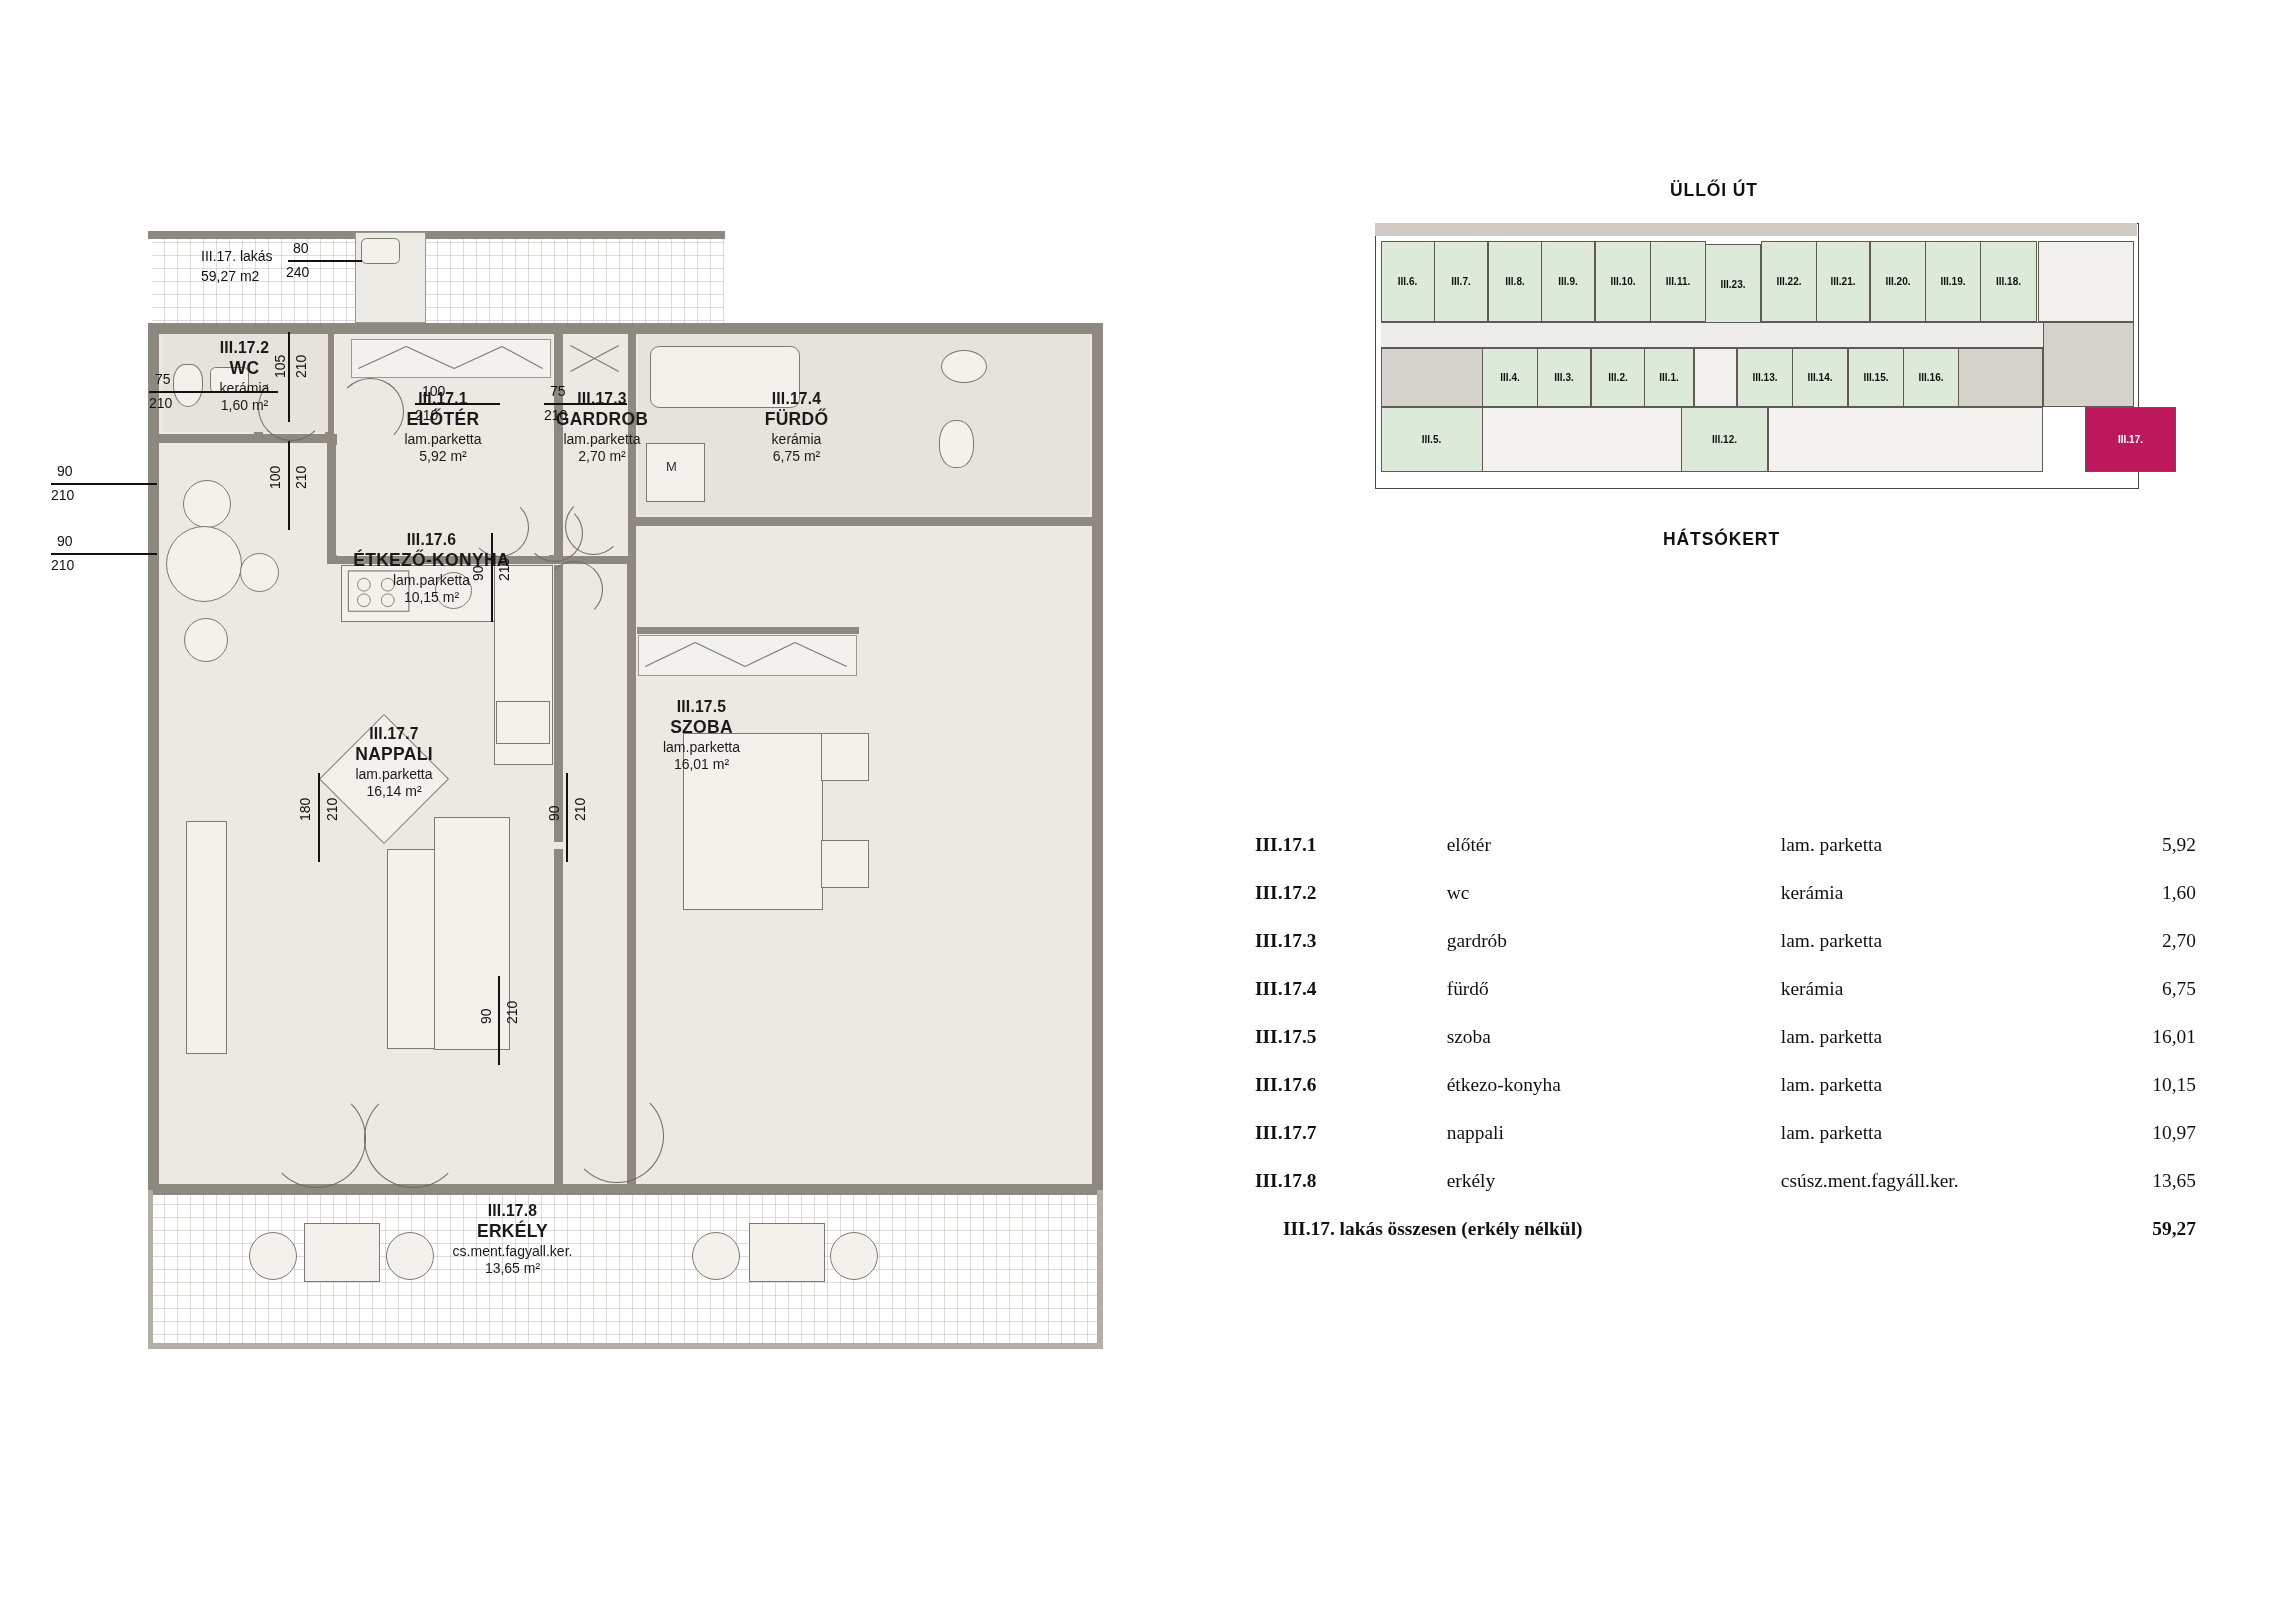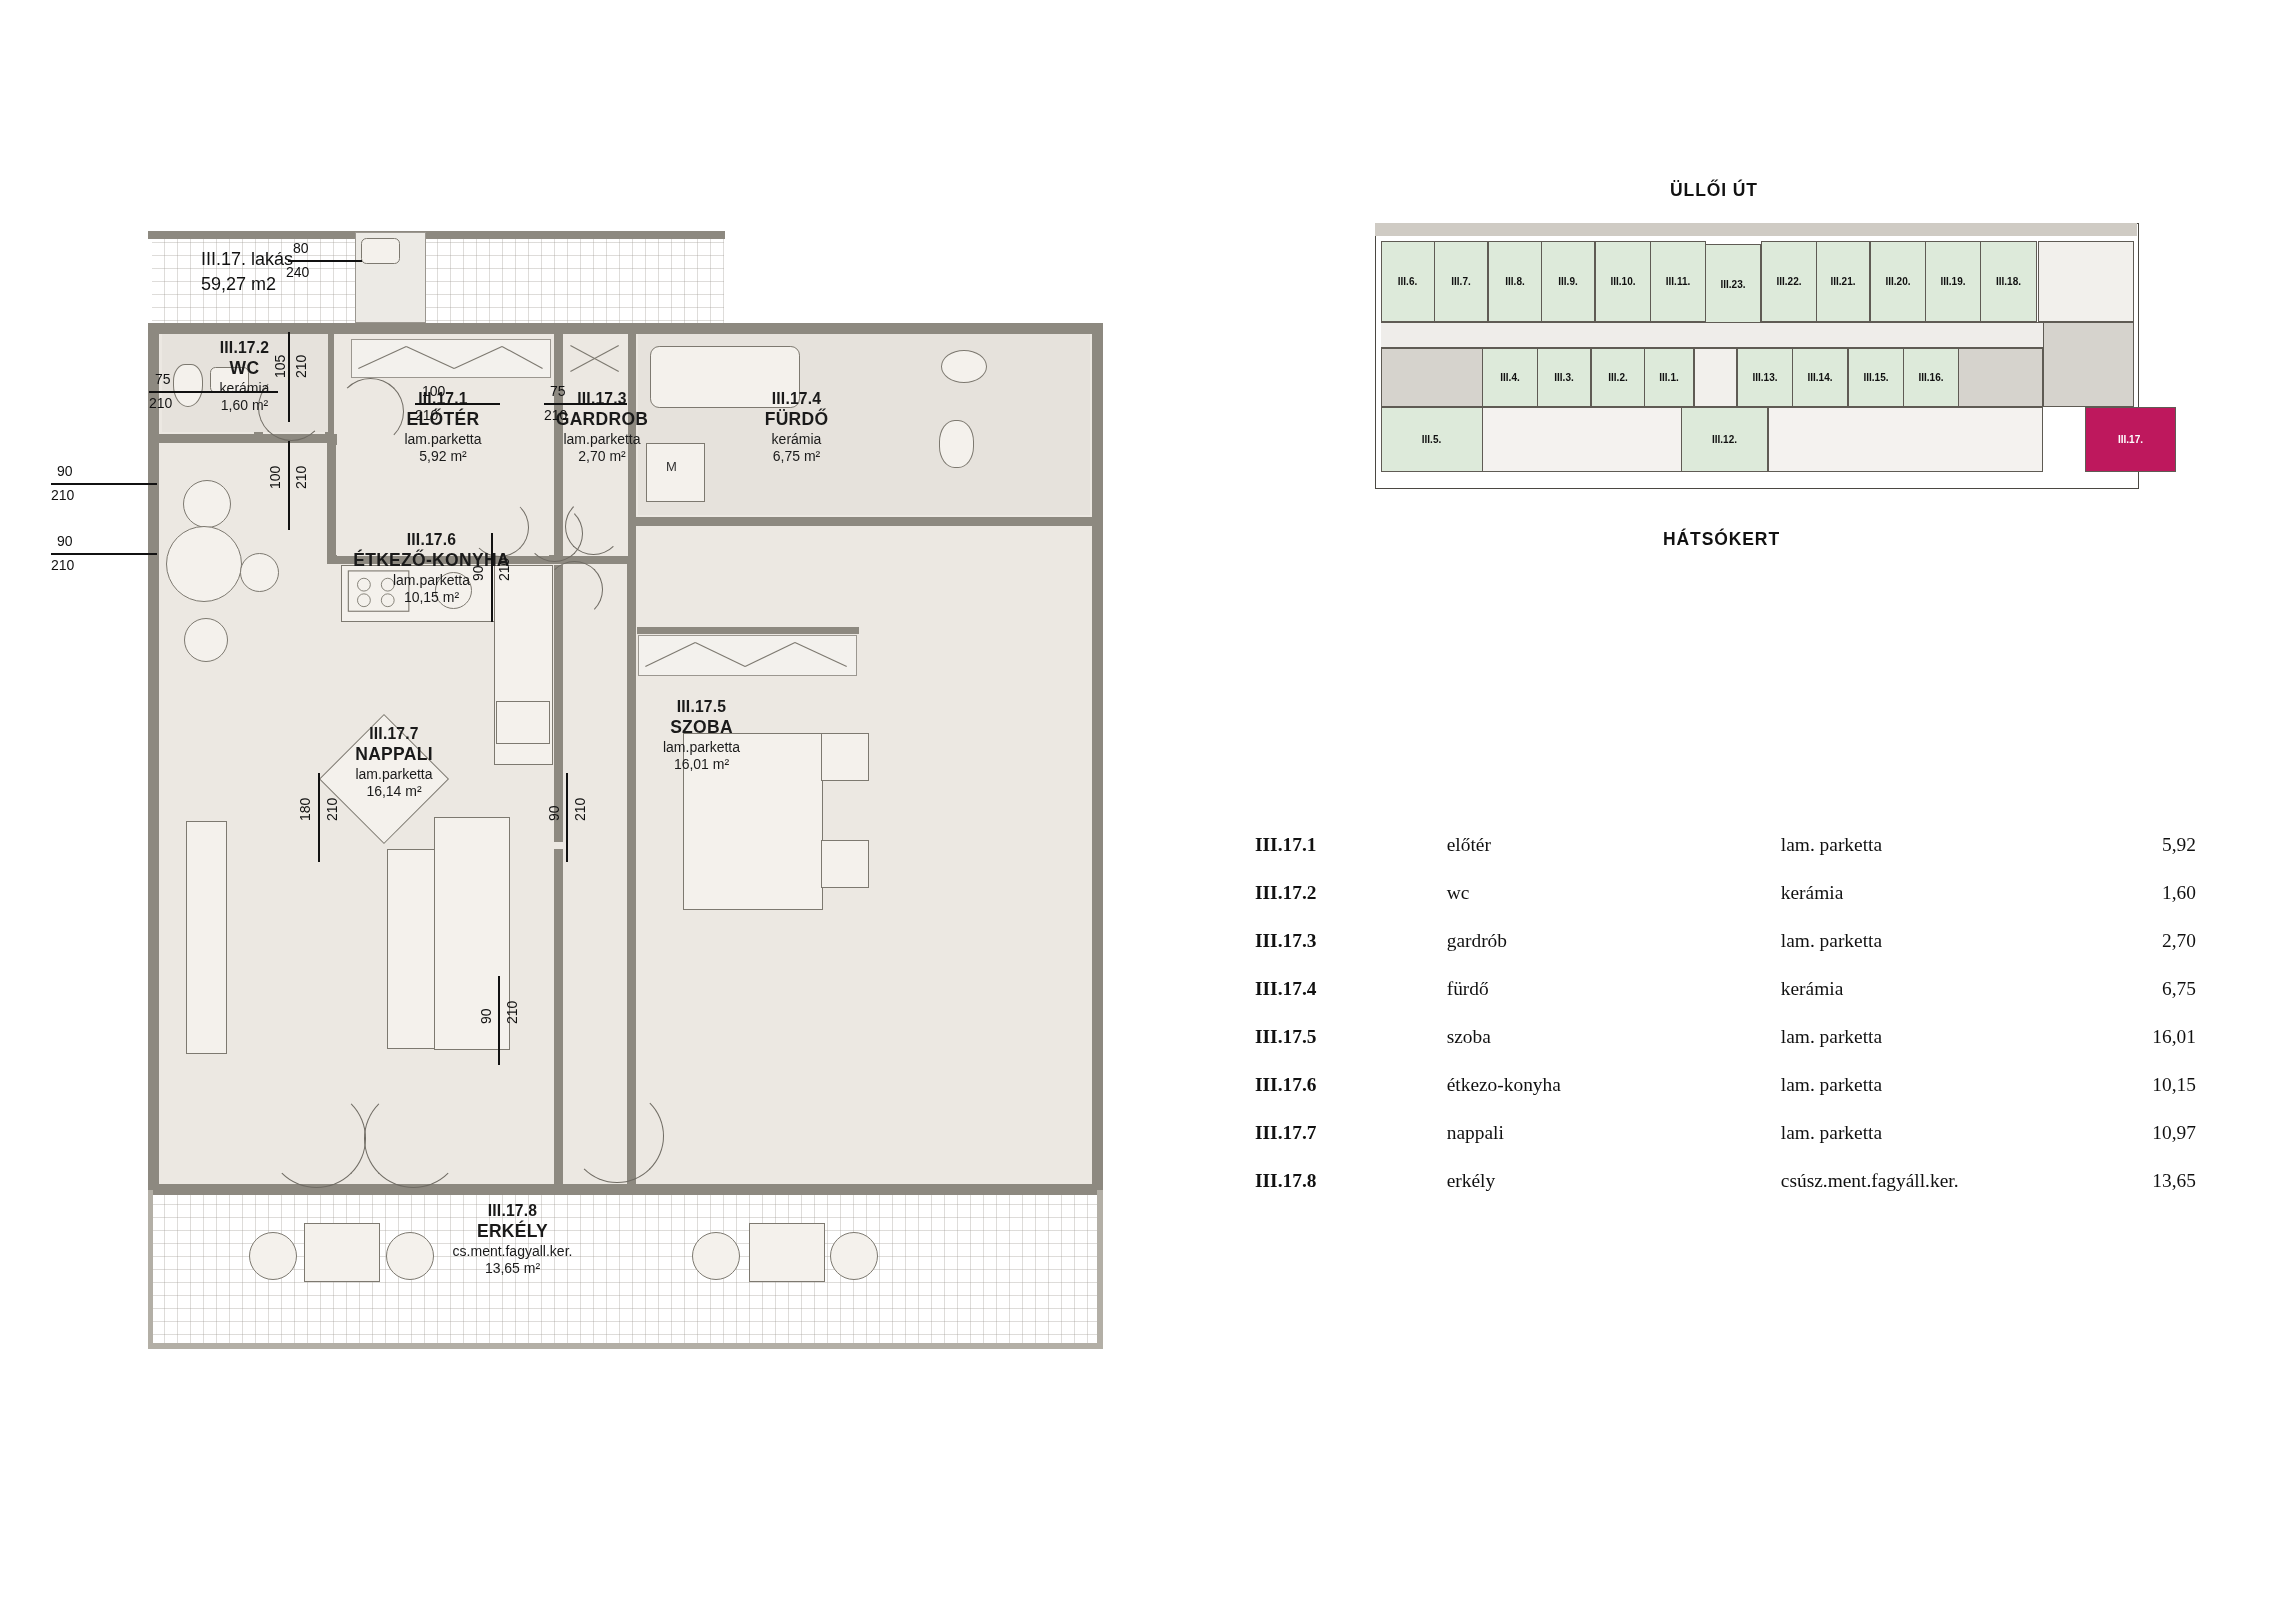--- a/index.html
+++ b/index.html
@@ -207,21 +207,21 @@
     <div class="ar">16,01 m²</div>
   </div>
 
   <div class="lbl" style="left:268px;top:989px;width:231px;">
     <div class="code">III.17.8</div>
     <div class="nm">ERKÉLY</div>
     <div class="mat">cs.ment.fagyall.ker.</div>
     <div class="ar">13,65 m²</div>
   </div>
 
-  <div class="abs" style="left:72px;top:35px;font-size:18px;line-height:1.4;color:#111;">
+  <div class="abs" style="left:72px;top:35px;font-size:14px;line-height:1.4;color:#111;">
     <div>III.17. lakás</div>
     <div>59,27 m2</div>
   </div>
 
   <div class="dimtxt" style="left:164px;top:28px;">80</div>
   <div class="dimline" style="left:159px;top:48px;width:74px;height:1.5px;"></div>
   <div class="dimtxt" style="left:157px;top:52px;">240</div>
 
   <div class="vtxt" style="left:143px;top:166px;">105</div>
   <div class="dimline" style="left:159px;top:120px;width:1.5px;height:90px;"></div>
@@ -355,16 +355,20 @@
         <td class="c-name">nappali</td>
         <td class="c-mat">lam. parketta</td>
         <td class="c-area">10,97</td>
       </tr>
       <tr>
         <td class="c-code">III.17.8</td>
         <td class="c-name">erkély</td>
         <td class="c-mat">csúsz.ment.fagyáll.ker.</td>
         <td class="c-area">13,65</td>
       </tr>
+      <tr class="sum">
+        <td colspan="3" style="padding-left:28px;">III.17. lakás összesen (erkély nélkül)</td>
+        <td class="c-area">59,27</td>
+      </tr>
     </tbody>
   </table>
 </div>
 
 
 </body></html>

